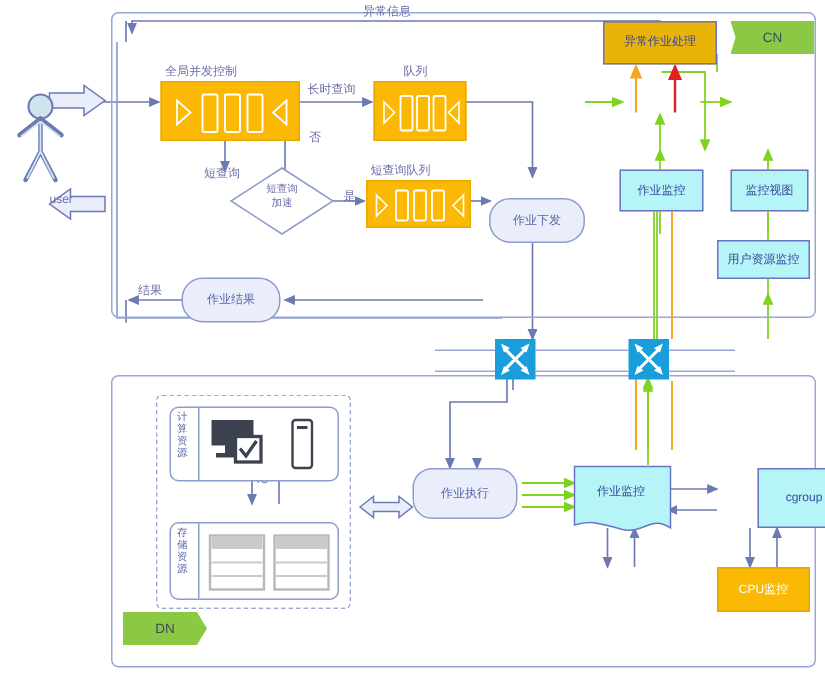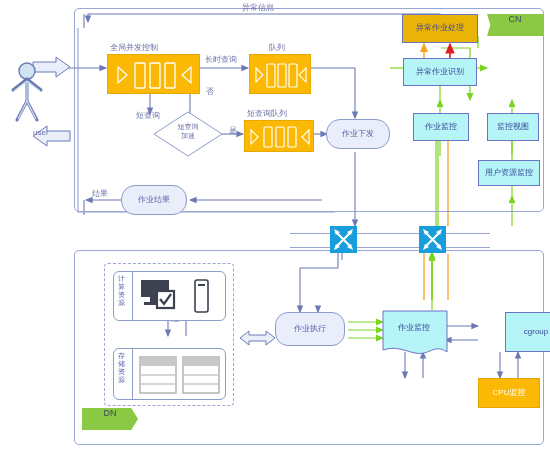--- a/index.html
+++ b/index.html
@@ -10,21 +10,21 @@
   .lbl{position:absolute;color:#6b6fa8;font-size:8px;line-height:1;white-space:nowrap;}
   .node{position:absolute;box-sizing:border-box;display:flex;align-items:center;
         justify-content:center;text-align:center;font-size:8px;line-height:1.1;}
   .cy{background:#b6f5f7;border:1px solid #6b73c4;color:#3a4a9a;}
   .or{background:#fbb905;border:1px solid #e0a800;color:#ffffff;}
   .ye{background:#eab308;border:1.5px solid #6b73c4;color:#3a4a9a;}
   .lav{background:#eaeefb;border:1px solid #8d9ccb;color:#5b66a8;}
   .rnd{background:#eaeefb;border:1px solid #8d9ccb;color:#5b66a8;border-radius:14px;}
   .qbox{position:absolute;background:#fbb905;border:1px solid #e8a900;box-sizing:border-box;}
   .tag{position:absolute;background:#8bc944;color:#3c4a5e;font-size:9px;
-       display:flex;justify-content:center;}
+       display:flex;align-items:center;justify-content:center;}
   .panel{position:absolute;box-sizing:border-box;border:1px solid #9aa6d6;border-radius:5px;background:transparent;}
   .dash{position:absolute;box-sizing:border-box;border:1px dashed #9aa6d6;border-radius:4px;}
   .innerbox{position:absolute;box-sizing:border-box;border:1px solid #8d9ccb;border-radius:6px;background:#fff;}
   .vtext{position:absolute;font-size:7px;color:#5b66a8;width:9px;text-align:center;line-height:1.15;}
   .sw{position:absolute;background:#1a9ddb;box-sizing:border-box;}
   .userlbl{position:absolute;font-size:8px;color:#6b6fa8;padding-left:19px;}
 </style>
 </head>
 <body>
 
@@ -219,27 +219,26 @@
   <div class="qbox" style="left:244px;top:120px;width:70px;height:32px;">
     <svg width="70" height="32">
       <path d="M6,9 L13,16 L6,23 z" fill="none" stroke="#fff" stroke-width="1.1"></path>
       <path d="M64,9 L57,16 L64,23 z" fill="none" stroke="#fff" stroke-width="1.1"></path>
       <rect x="19" y="6" width="8" height="20" fill="none" stroke="#fff" stroke-width="1.2" rx="1"></rect>
       <rect x="31" y="6" width="8" height="20" fill="none" stroke="#fff" stroke-width="1.2" rx="1"></rect>
       <rect x="43" y="6" width="8" height="20" fill="none" stroke="#fff" stroke-width="1.2" rx="1"></rect>
     </svg>
   </div>
 
-  <div class="node rnd" style="left:326px;top:119px;width:64px;height:30px;">作业下发</div>
+  <div class="node rnd" style="left:326px;top:132px;width:64px;height:30px;">作业下发</div>
 
   <div class="node rnd" style="left:121px;top:185px;width:66px;height:30px;">作业结果</div>
 
   <div class="node ye" style="left:402px;top:14px;width:76px;height:29px;">异常作业处理</div>
 
-  <div class="node cy" style="left:403px;top:58px;width:74px;height:28px;">异常作业识别</div>
 
   <div class="node cy" style="left:413px;top:113px;width:56px;height:28px;">作业监控</div>
 
   <div class="node cy" style="left:487px;top:113px;width:52px;height:28px;">监控视图</div>
 
   <div class="node cy" style="left:478px;top:160px;width:62px;height:26px;">用户资源监控</div>
 
   <div class="sw" style="left:330px;top:226px;width:27px;height:27px;">
     <svg width="27" height="27">
       <path d="M6,6 L21,21 M21,6 L6,21" stroke="#fff" stroke-width="2.1" fill="none"></path>

